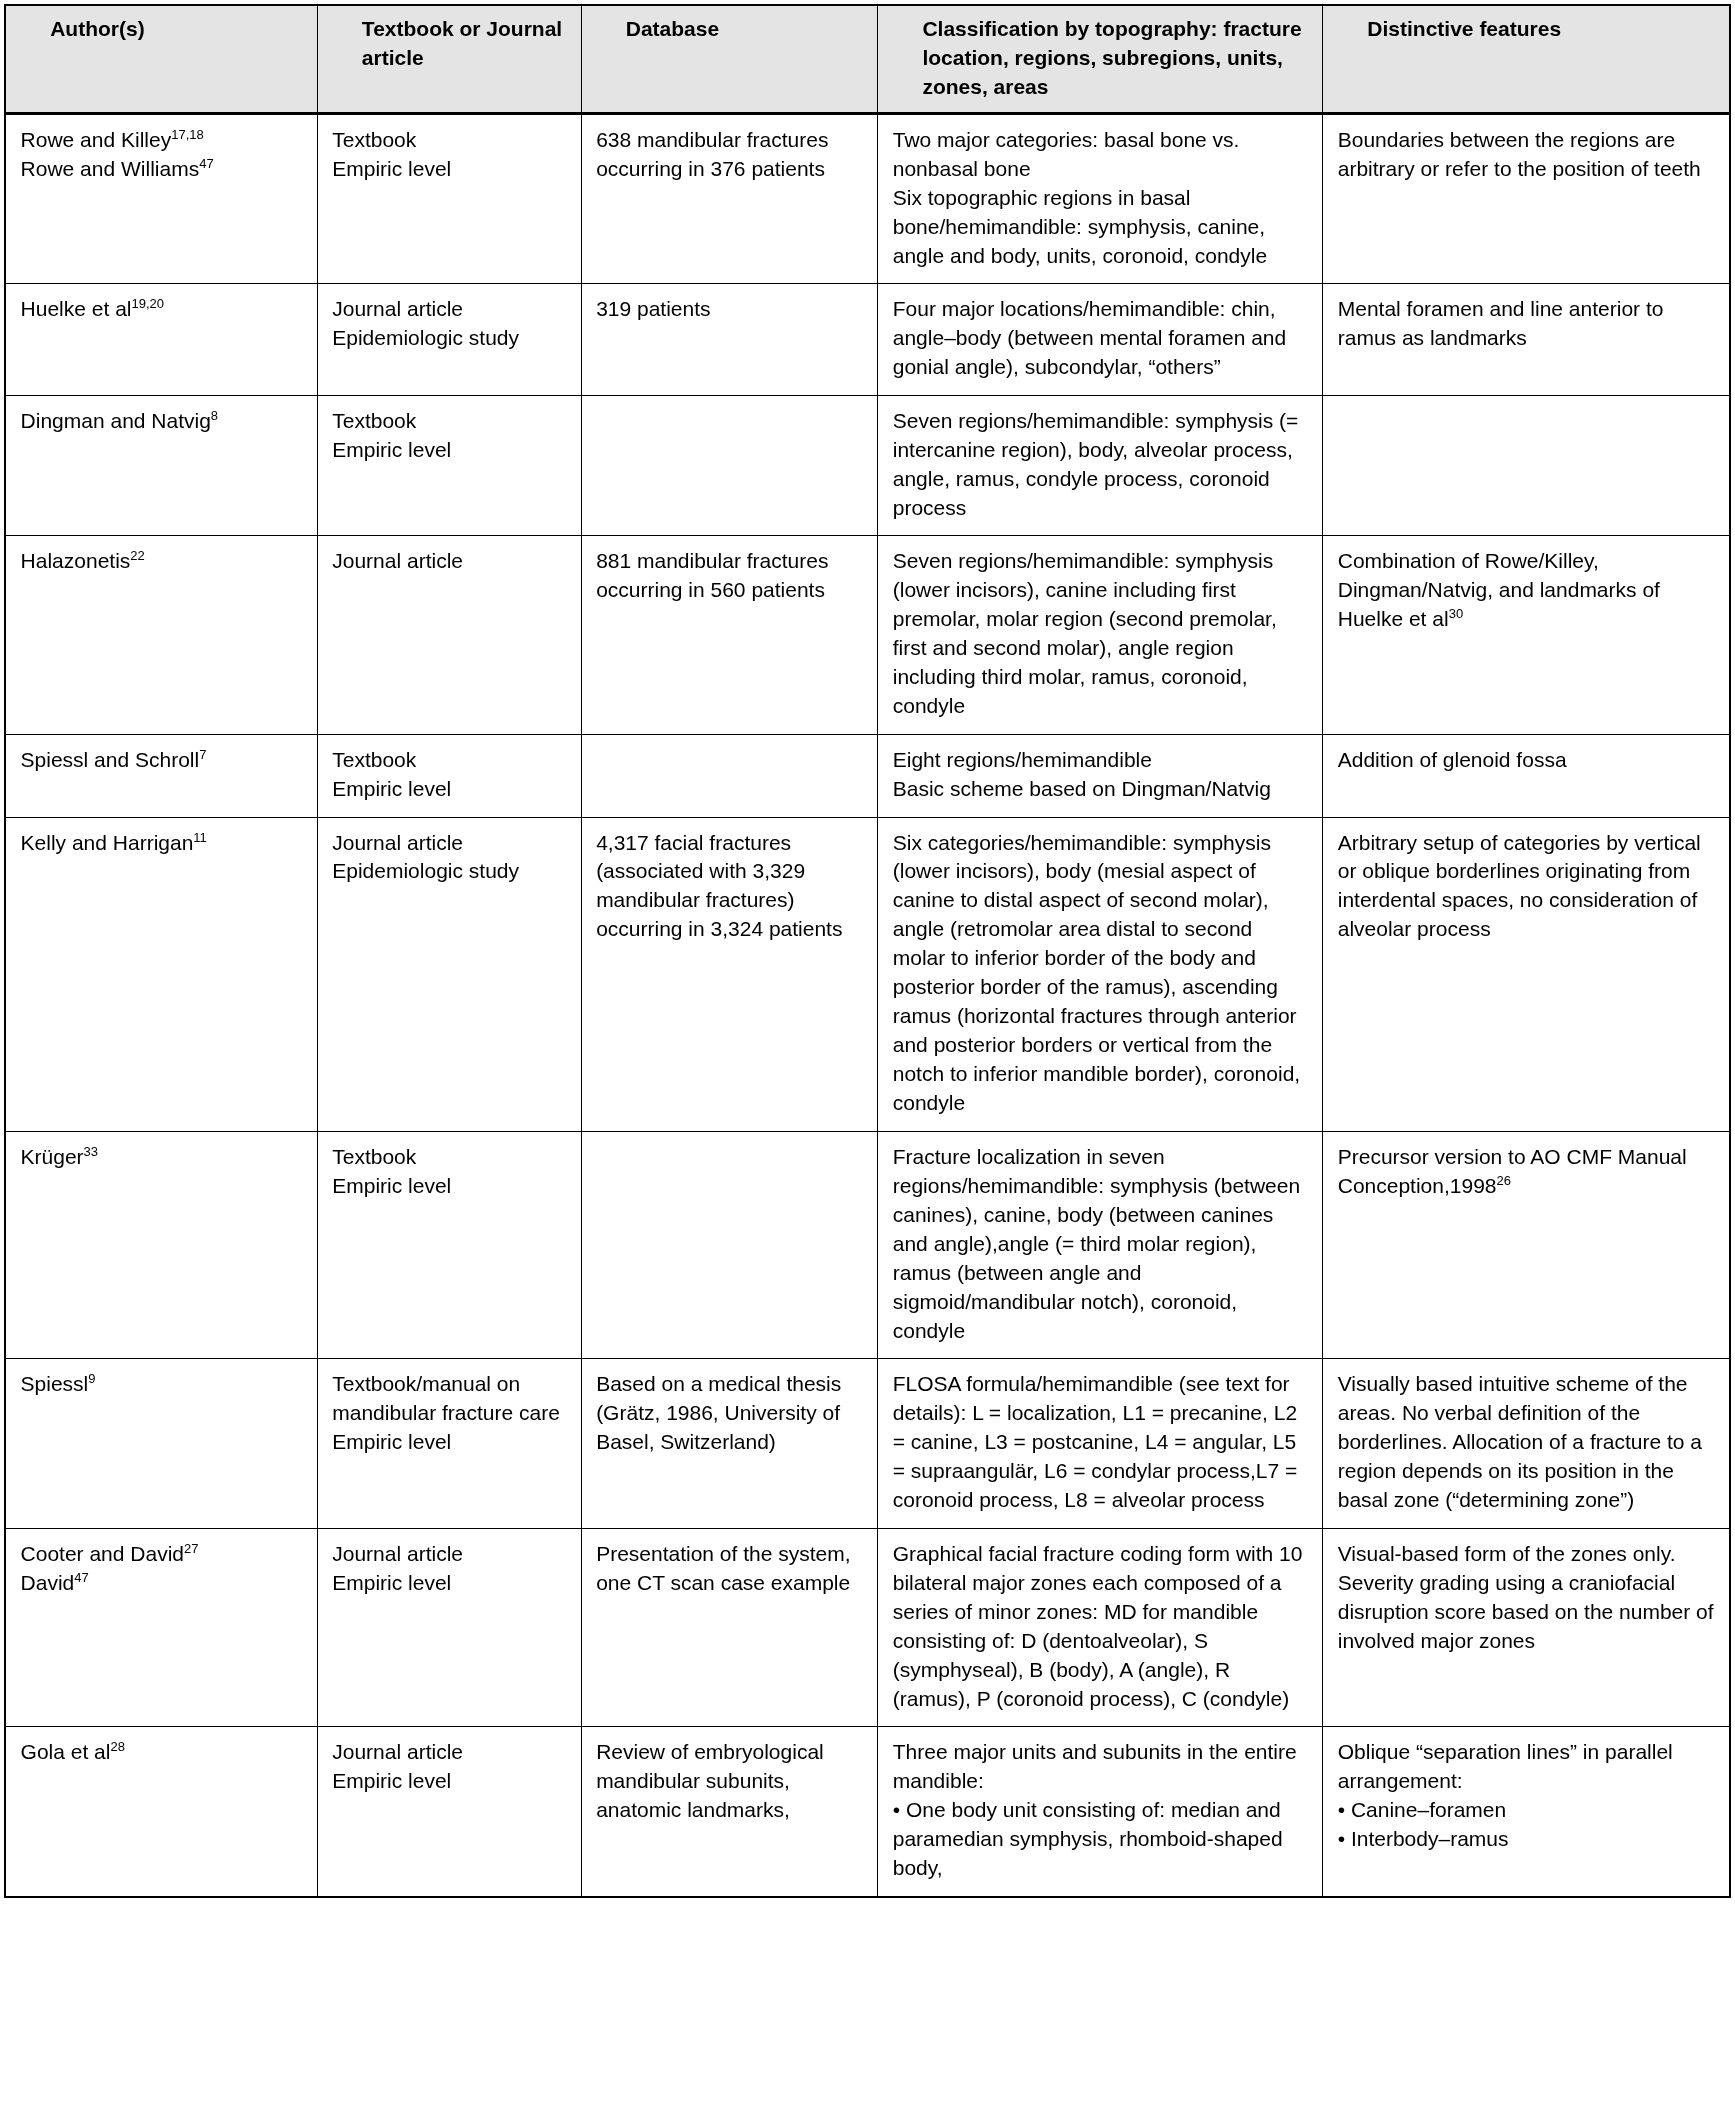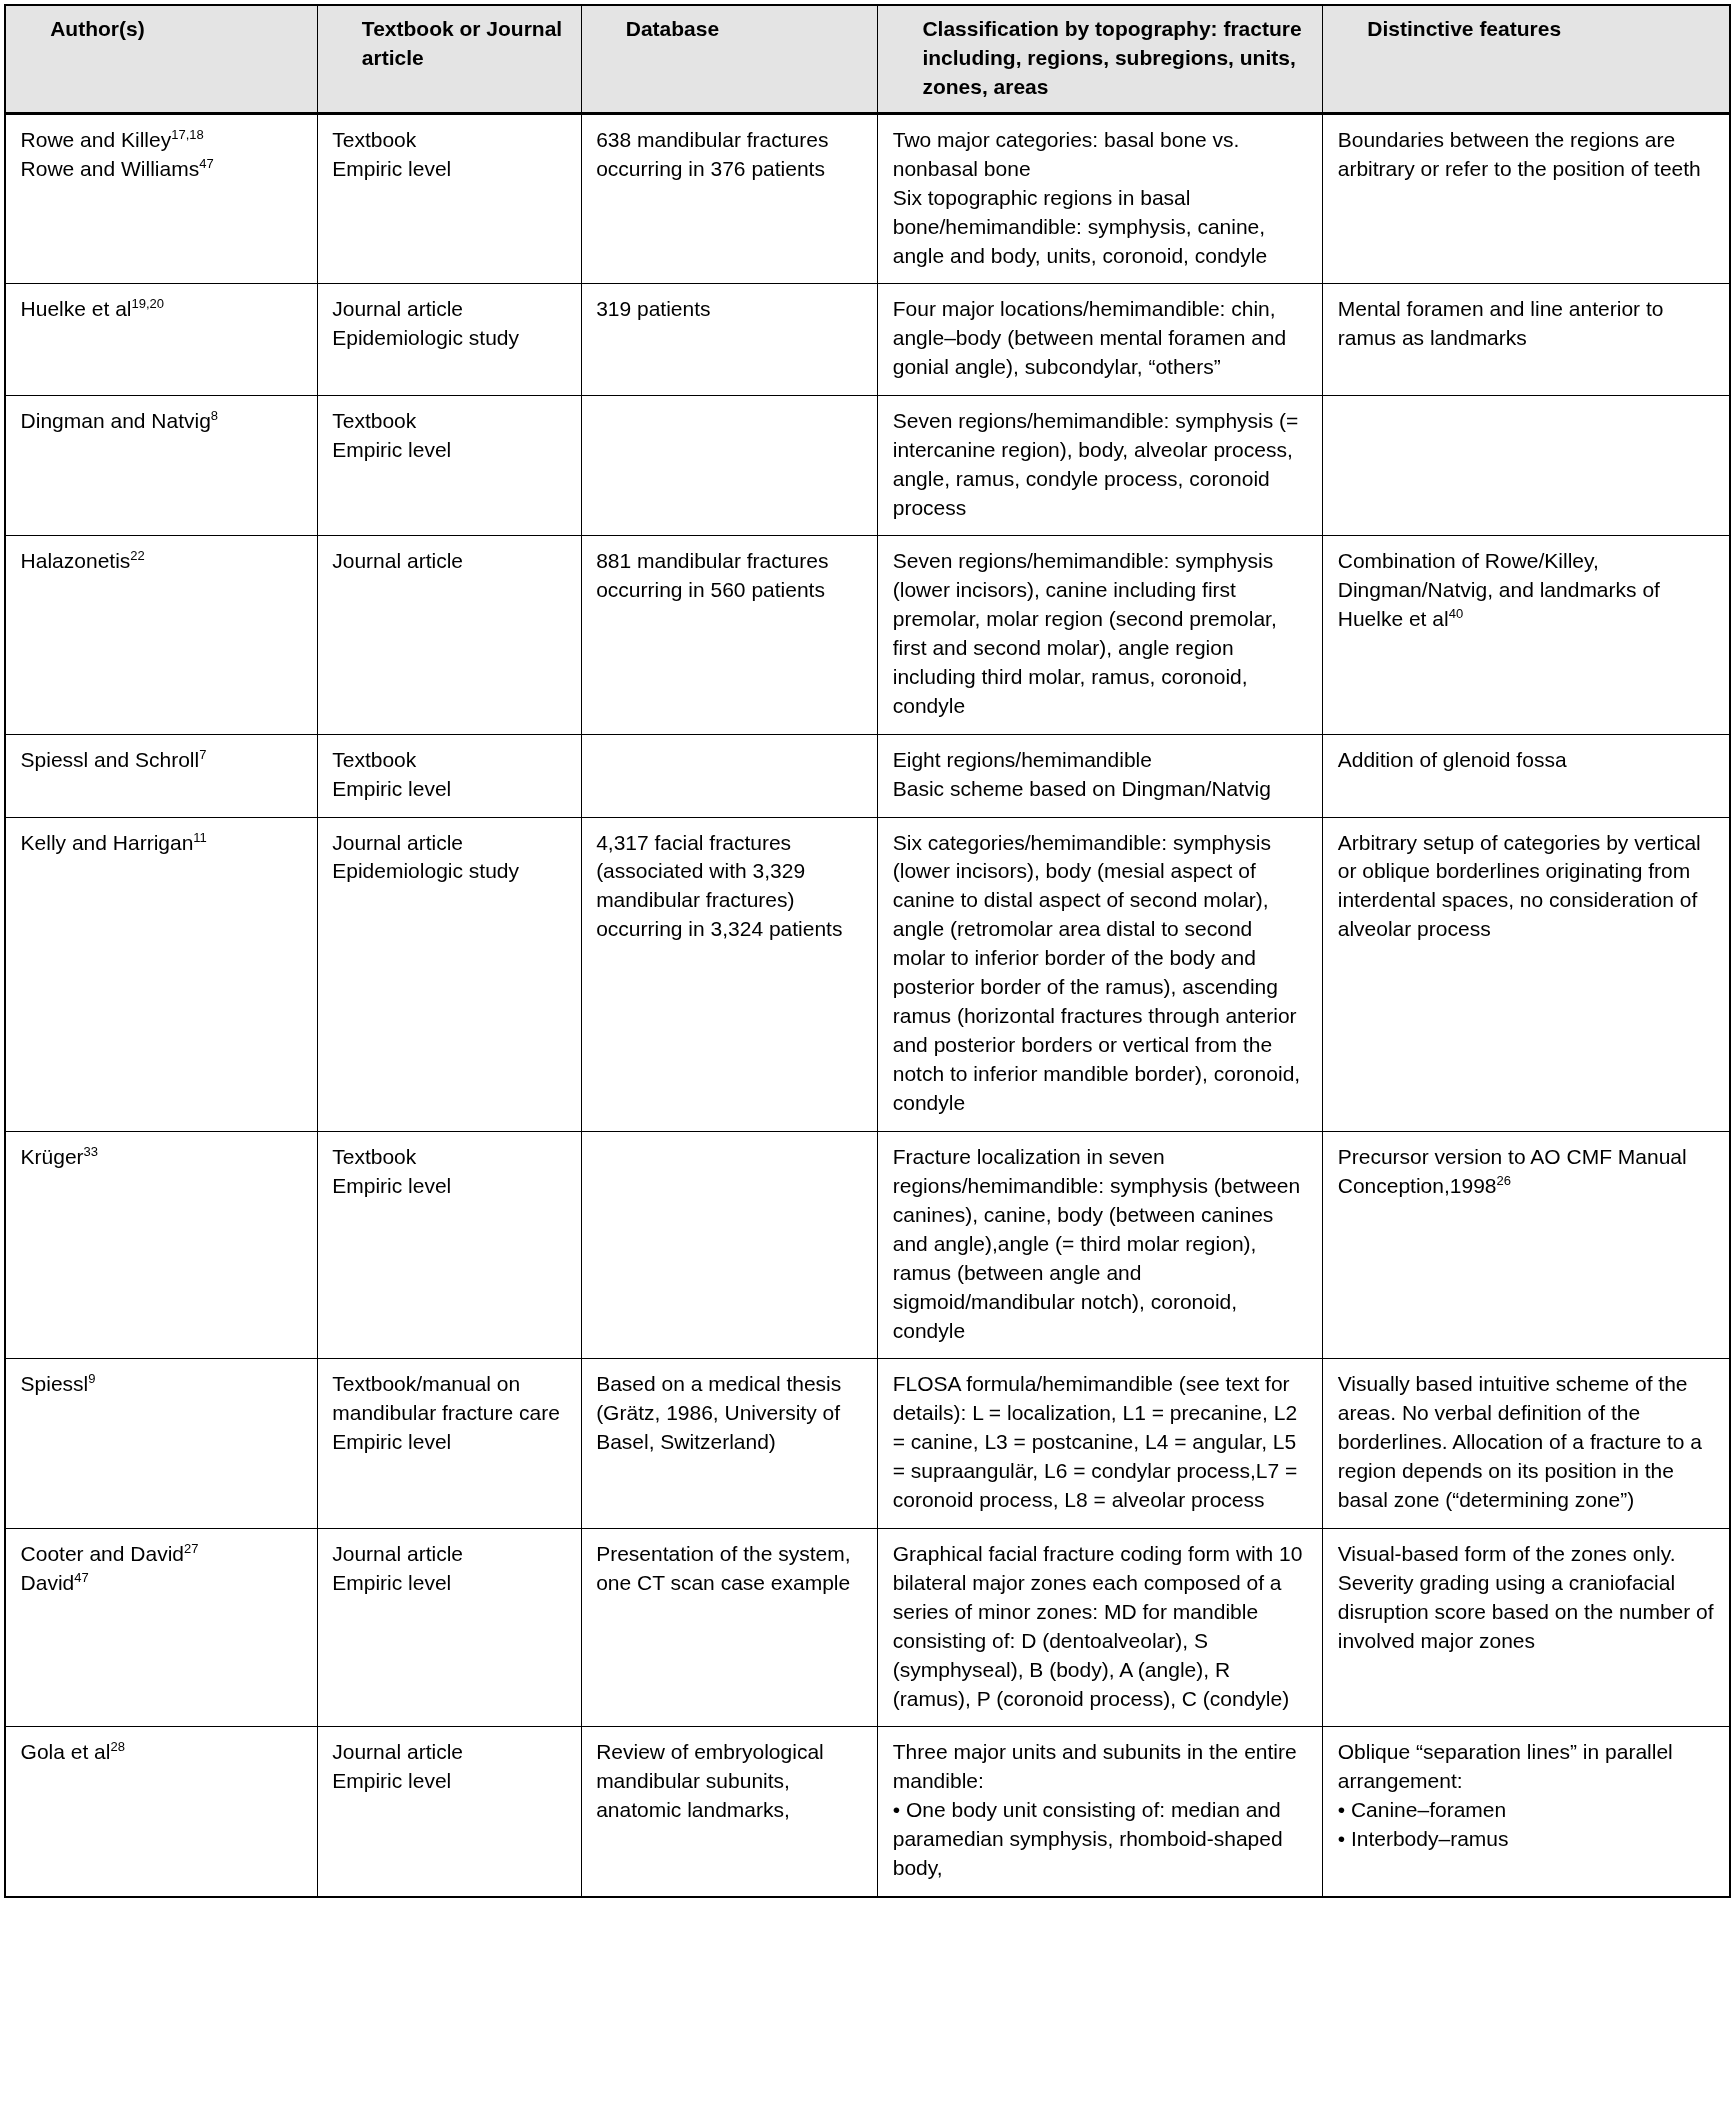--- a/index.html
+++ b/index.html
@@ -64,21 +64,21 @@
       <col class="c-type">
       <col class="c-database">
       <col class="c-class">
       <col class="c-features">
     </colgroup>
     <thead>
       <tr>
         <th>Author(s)</th>
         <th>Textbook or Journal article</th>
         <th>Database</th>
-        <th>Classification by topography: fracture including, regions, subregions, units, zones, areas</th>
+        <th>Classification by topography: fracture location, regions, subregions, units, zones, areas</th>
         <th>Distinctive features</th>
       </tr>
     </thead>
     <tbody>
         <tr>
           <td>
             <div class="cell-line">Rowe and Killey<sup>17,18</sup></div>
             <div class="cell-line">Rowe and Williams<sup>47</sup></div>
           </td>
           <td>
@@ -135,21 +135,21 @@
           <td>
             <div class="cell-line">Journal article</div>
           </td>
           <td>
             <div class="cell-line">881 mandibular fractures occurring in 560 patients</div>
           </td>
           <td>
             <div class="cell-line">Seven regions/hemimandible: symphysis (lower incisors), canine including first premolar, molar region (second premolar, first and second molar), angle region including third molar, ramus, coronoid, condyle</div>
           </td>
           <td>
-            <div class="cell-line">Combination of Rowe/Killey, Dingman/Natvig, and landmarks of Huelke et al<sup>40</sup></div>
+            <div class="cell-line">Combination of Rowe/Killey, Dingman/Natvig, and landmarks of Huelke et al<sup>30</sup></div>
           </td>
         </tr>
         <tr>
           <td>
             <div class="cell-line">Spiessl and Schroll<sup>7</sup></div>
           </td>
           <td>
             <div class="cell-line">Textbook</div>
             <div class="cell-line">Empiric level</div>
           </td>

